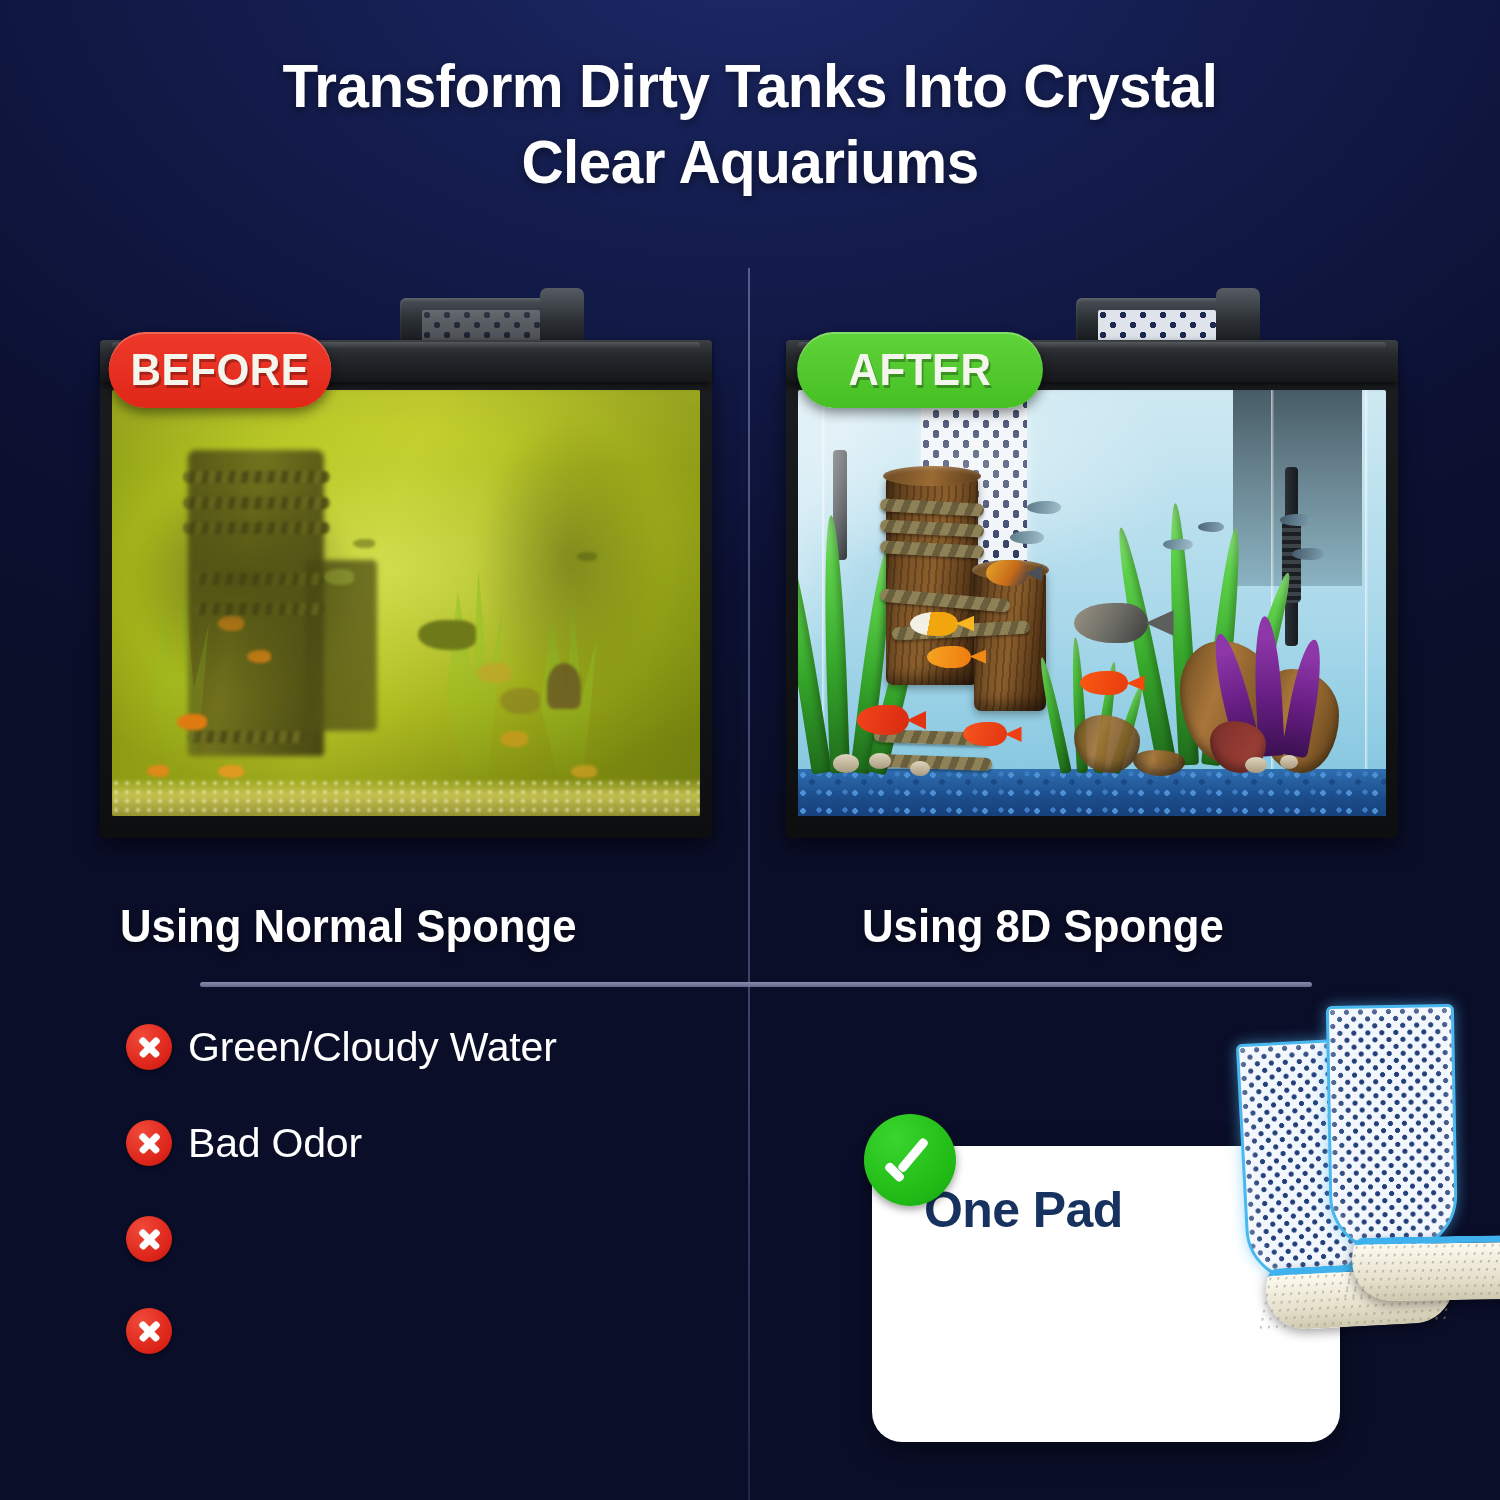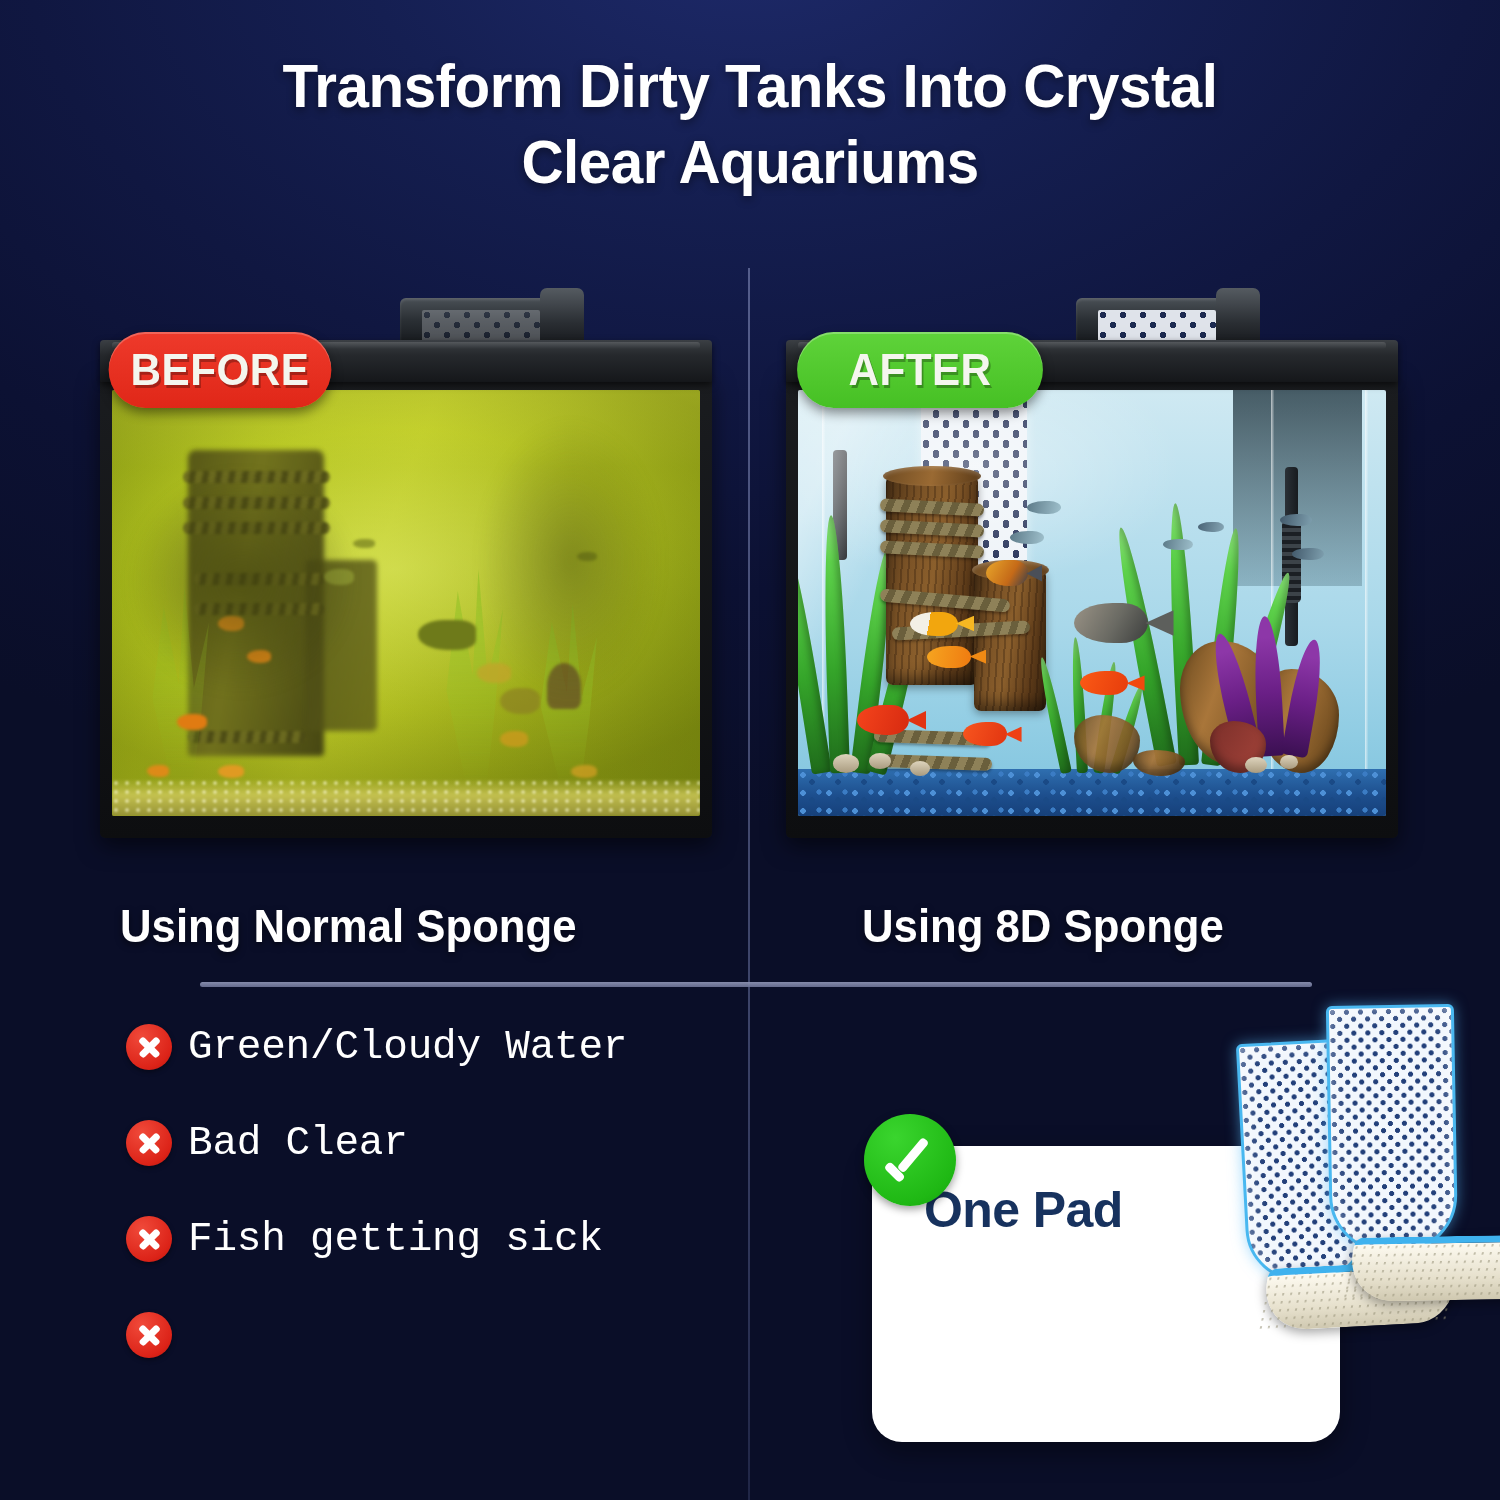--- a/index.html
+++ b/index.html
@@ -260,21 +260,21 @@
   .subhead {
     position:absolute; color:#ffffff; font-weight:bold; font-size:47px;
     text-shadow:0 3px 8px rgba(0,0,0,.5);
     transform:scaleX(0.93); transform-origin:0 50%;
     white-space:nowrap;
   }
   .subhead.left  { left:120px; top:898px; }
   .subhead.right { left:862px; top:898px; }
 
   
-  .cons { position:absolute; left:126px; top:1020px; width:600px;font-family:Liberation Mono, monospace; }
+  .cons { position:absolute; left:126px; top:1020px; width:600px; }
   .con-row { display:flex; align-items:flex-start; margin-bottom:42px; }
   .xicon {
     flex:0 0 auto; width:46px; height:46px; border-radius:50%;
     background:radial-gradient(circle at 34% 28%, #f04a3a, #dc2318 70%, #b91409);
     position:relative; margin-right:16px; margin-top:4px;
     box-shadow:0 2px 5px rgba(0,0,0,.4);
   }
   .xicon:before,.xicon:after{
     content:""; position:absolute; left:50%; top:50%; width:25px; height:6.5px;
     background:#fff; border-radius:3px; margin-left:-12.5px; margin-top:-3.25px;
@@ -530,25 +530,24 @@
 <div class="subhead left">Using Normal Sponge</div>
 <div class="subhead right">Using 8D Sponge</div>
 
 <div class="cons">
   <div class="con-row">
     <span class="xicon"></span>
     <span class="con-text">Green/Cloudy Water</span>
   </div>
   <div class="con-row">
     <span class="xicon"></span>
-    <span class="con-text">Bad Clear</span>
+    <span class="con-text">Bad Odor</span>
   </div>
   <div class="con-row">
     <span class="xicon"></span>
-    <span class="con-text">Fish getting sick</span>
   </div>
   <div class="con-row">
     <span class="xicon"></span>
   </div>
 </div>
 
 <div class="promo">
   <div class="promo-text">
     <div>One Pad</div>
   </div>

